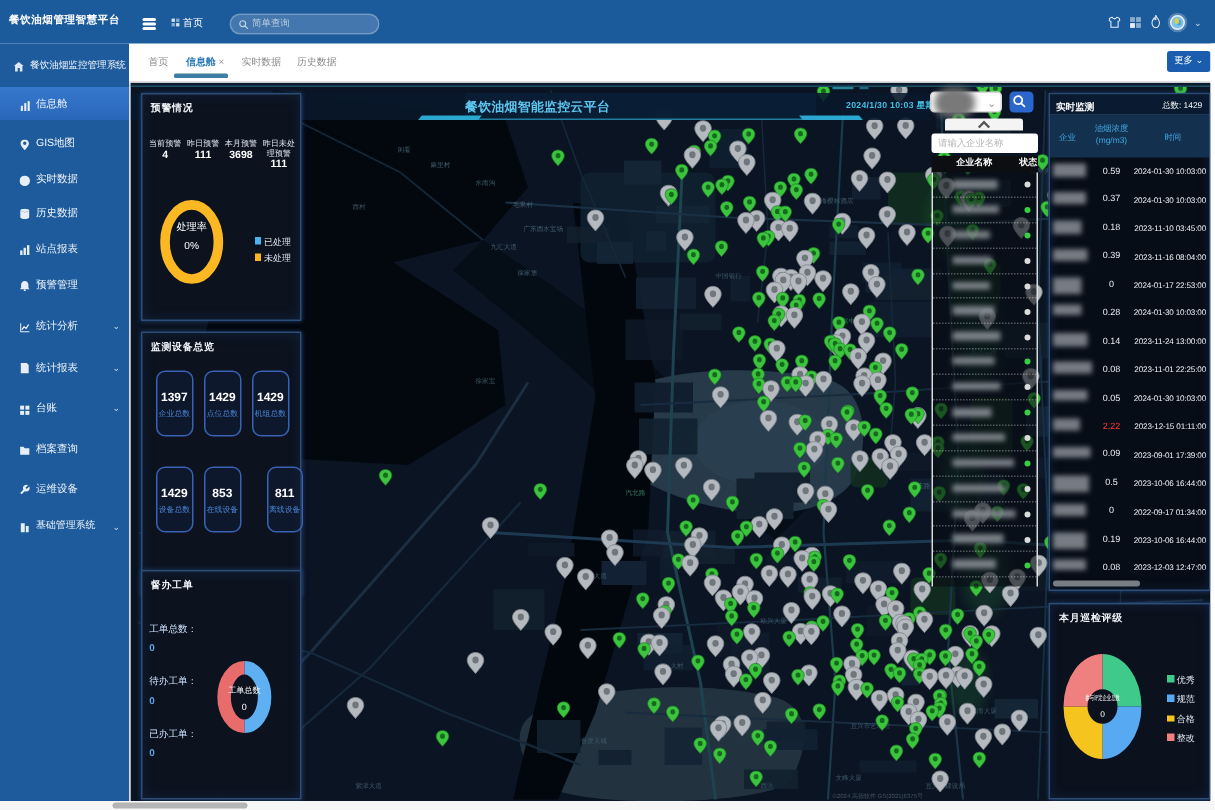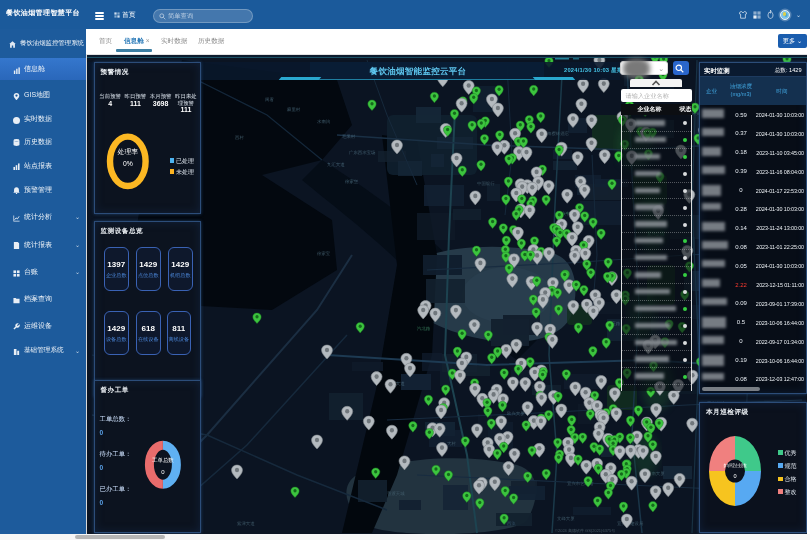--- a/index.html
+++ b/index.html
@@ -27,21 +27,21 @@
   border-bottom:1px solid #e2e2e2; }
 .tab { position:absolute; top:8px; font-size:6.6px; color:#8a8a8a; }
 .tab.on { color:#2a7ab8; font-weight:bold; }
 .tabline { position:absolute; left:30px; top:20px; width:36px; height:2.5px; background:#3d7fa3; border-radius:1px; }
 .morebtn { position:absolute; right:3px; top:5px; width:29px; height:14px; background:#1a5dae; border-radius:2px;
   color:#fff; font-size:6.2px; text-align:center; line-height:14px; }
 .content { position:absolute; left:87px; top:55px; width:720px; height:479px; background:#0b1422; overflow:hidden; z-index:10; }
 .mtop { position:absolute; left:0; top:0; width:720px; height:3px; background:#0c1c2e; border-bottom:1px solid #1b5065; }
 .banner { position:absolute; left:223px; top:7px; width:234px; height:18px; background:rgba(10,30,54,0.92);
   border-bottom:1px solid #1f7ea0; }
-.banner .bt { width:100%; text-align:center; font-size:8.5px; letter-spacing:0.3px; color:#5ec6ee; font-weight:bold; margin-top:4px; padding-right:18px; }
+.banner .bt { width:100%; font-size:8.5px; letter-spacing:0.3px; color:#5ec6ee; font-weight:bold; margin-top:4px; padding-right:18px; }
 .banner::before, .banner::after { content:''; position:absolute; bottom:-1px; width:40px; height:3px; background:#2aa8cf; }
 .banner::before { left:-30px; transform:skewX(-40deg); }
 .banner::after { right:-30px; transform:skewX(40deg); }
 .dtime { position:absolute; left:477px; top:10.5px; font-size:5.8px; font-weight:bold; color:#45c3e6; letter-spacing:0.2px; }
 .topband { position:absolute; left:0; top:7px; width:533px; height:18px; background:rgba(9,24,44,0.88); }
 .panel { position:absolute; background:#0c131f; border:1px solid #2c4d79; box-shadow:0 0 3px rgba(50,100,170,0.55), inset 0 0 8px rgba(30,60,110,0.35); }
 .ptitle { position:absolute; left:6px; top:4.5px; font-size:6.6px; color:#f0f4f8; font-weight:bold; letter-spacing:0.5px; }
 
 .p1 { left:6.5px; top:7px; width:107px; height:152px; }
 .stats { position:absolute; left:3px; top:30px; width:101px; display:flex; }
@@ -865,24 +865,24 @@
       </div>
     <div class="sbox" style="left:73.5px;top:25px">
         <div class="n">1429</div>
         <div class="l">机组总数</div>
       </div>
     <div class="sbox" style="left:9.5px;top:89px">
         <div class="n">1429</div>
         <div class="l">设备总数</div>
       </div>
     <div class="sbox" style="left:41.5px;top:89px">
-        <div class="n">618</div>
+        <div class="n">853</div>
         <div class="l">在线设备</div>
       </div>
-    <div class="sbox" style="left:72px;top:89px">
+    <div class="sbox" style="left:83px;top:89px">
         <div class="n">811</div>
         <div class="l">离线设备</div>
       </div>
   </div>
 
   <div class="panel p3">
     <div class="ptitle">督办工单</div>
     <div class="wlab" style="top:34px">工单总数：</div>
     <div class="wval" style="top:47.5px">0</div>
     <div class="wlab" style="top:68.5px">待办工单：</div>

